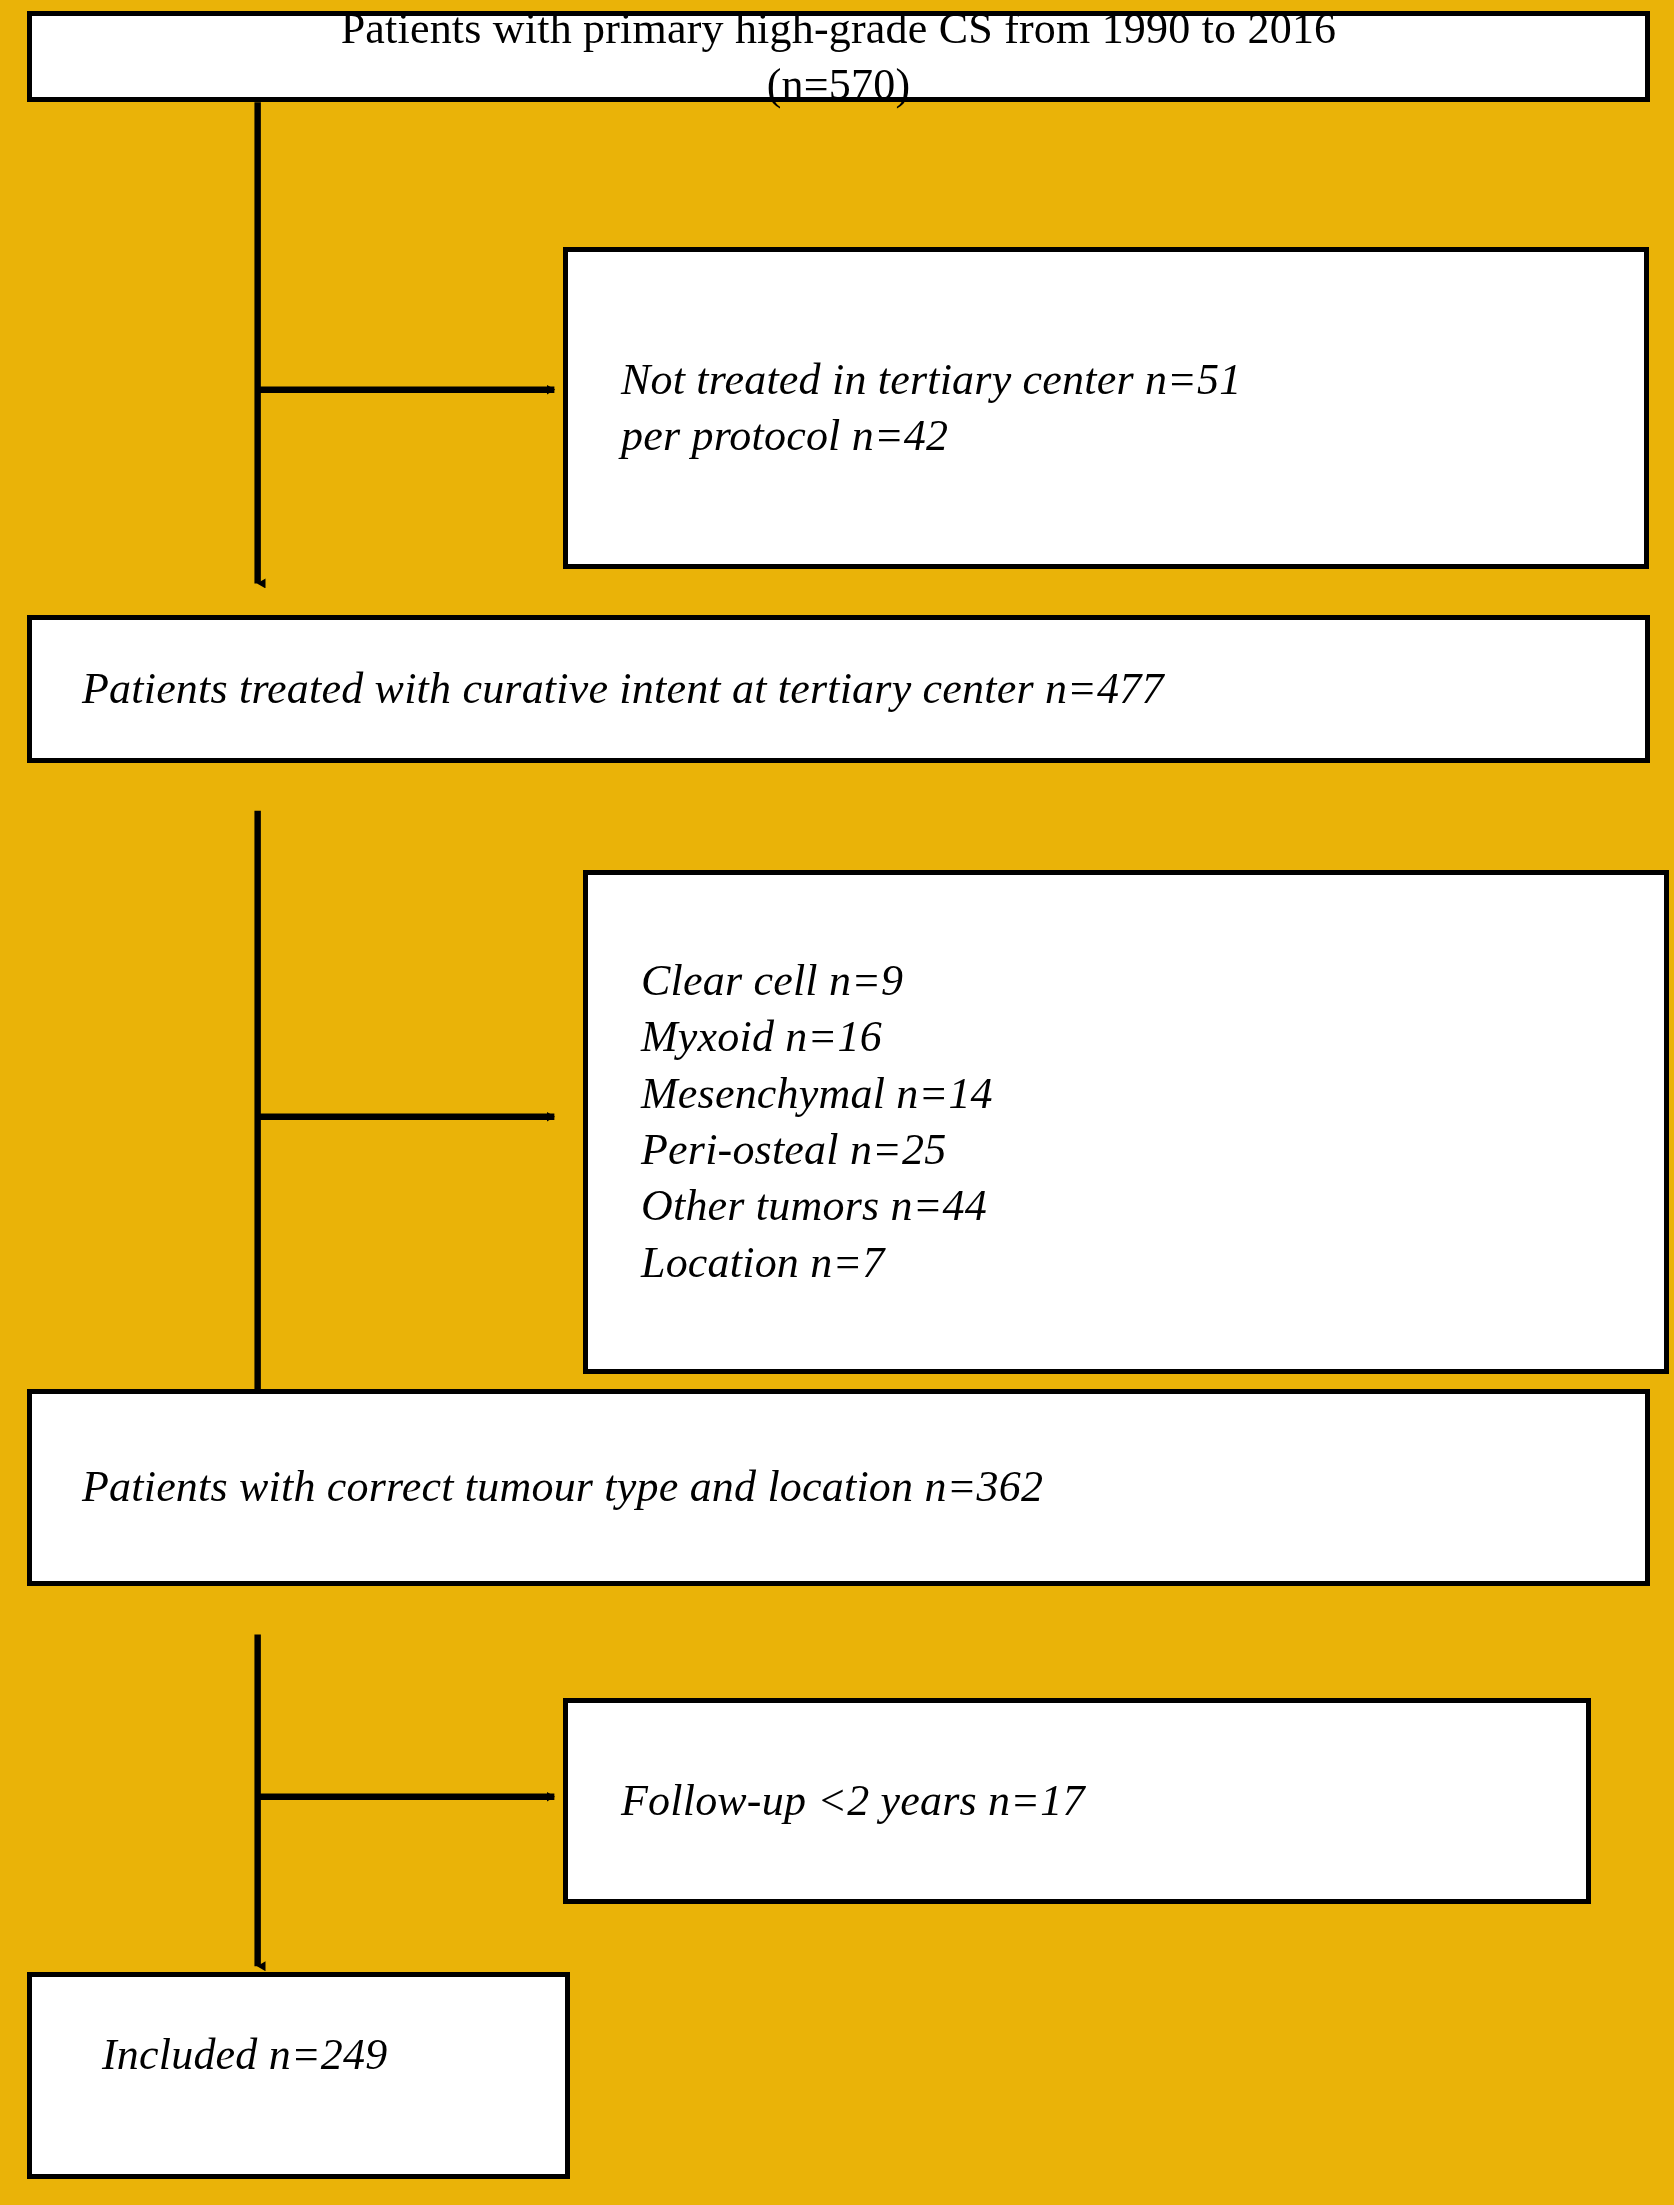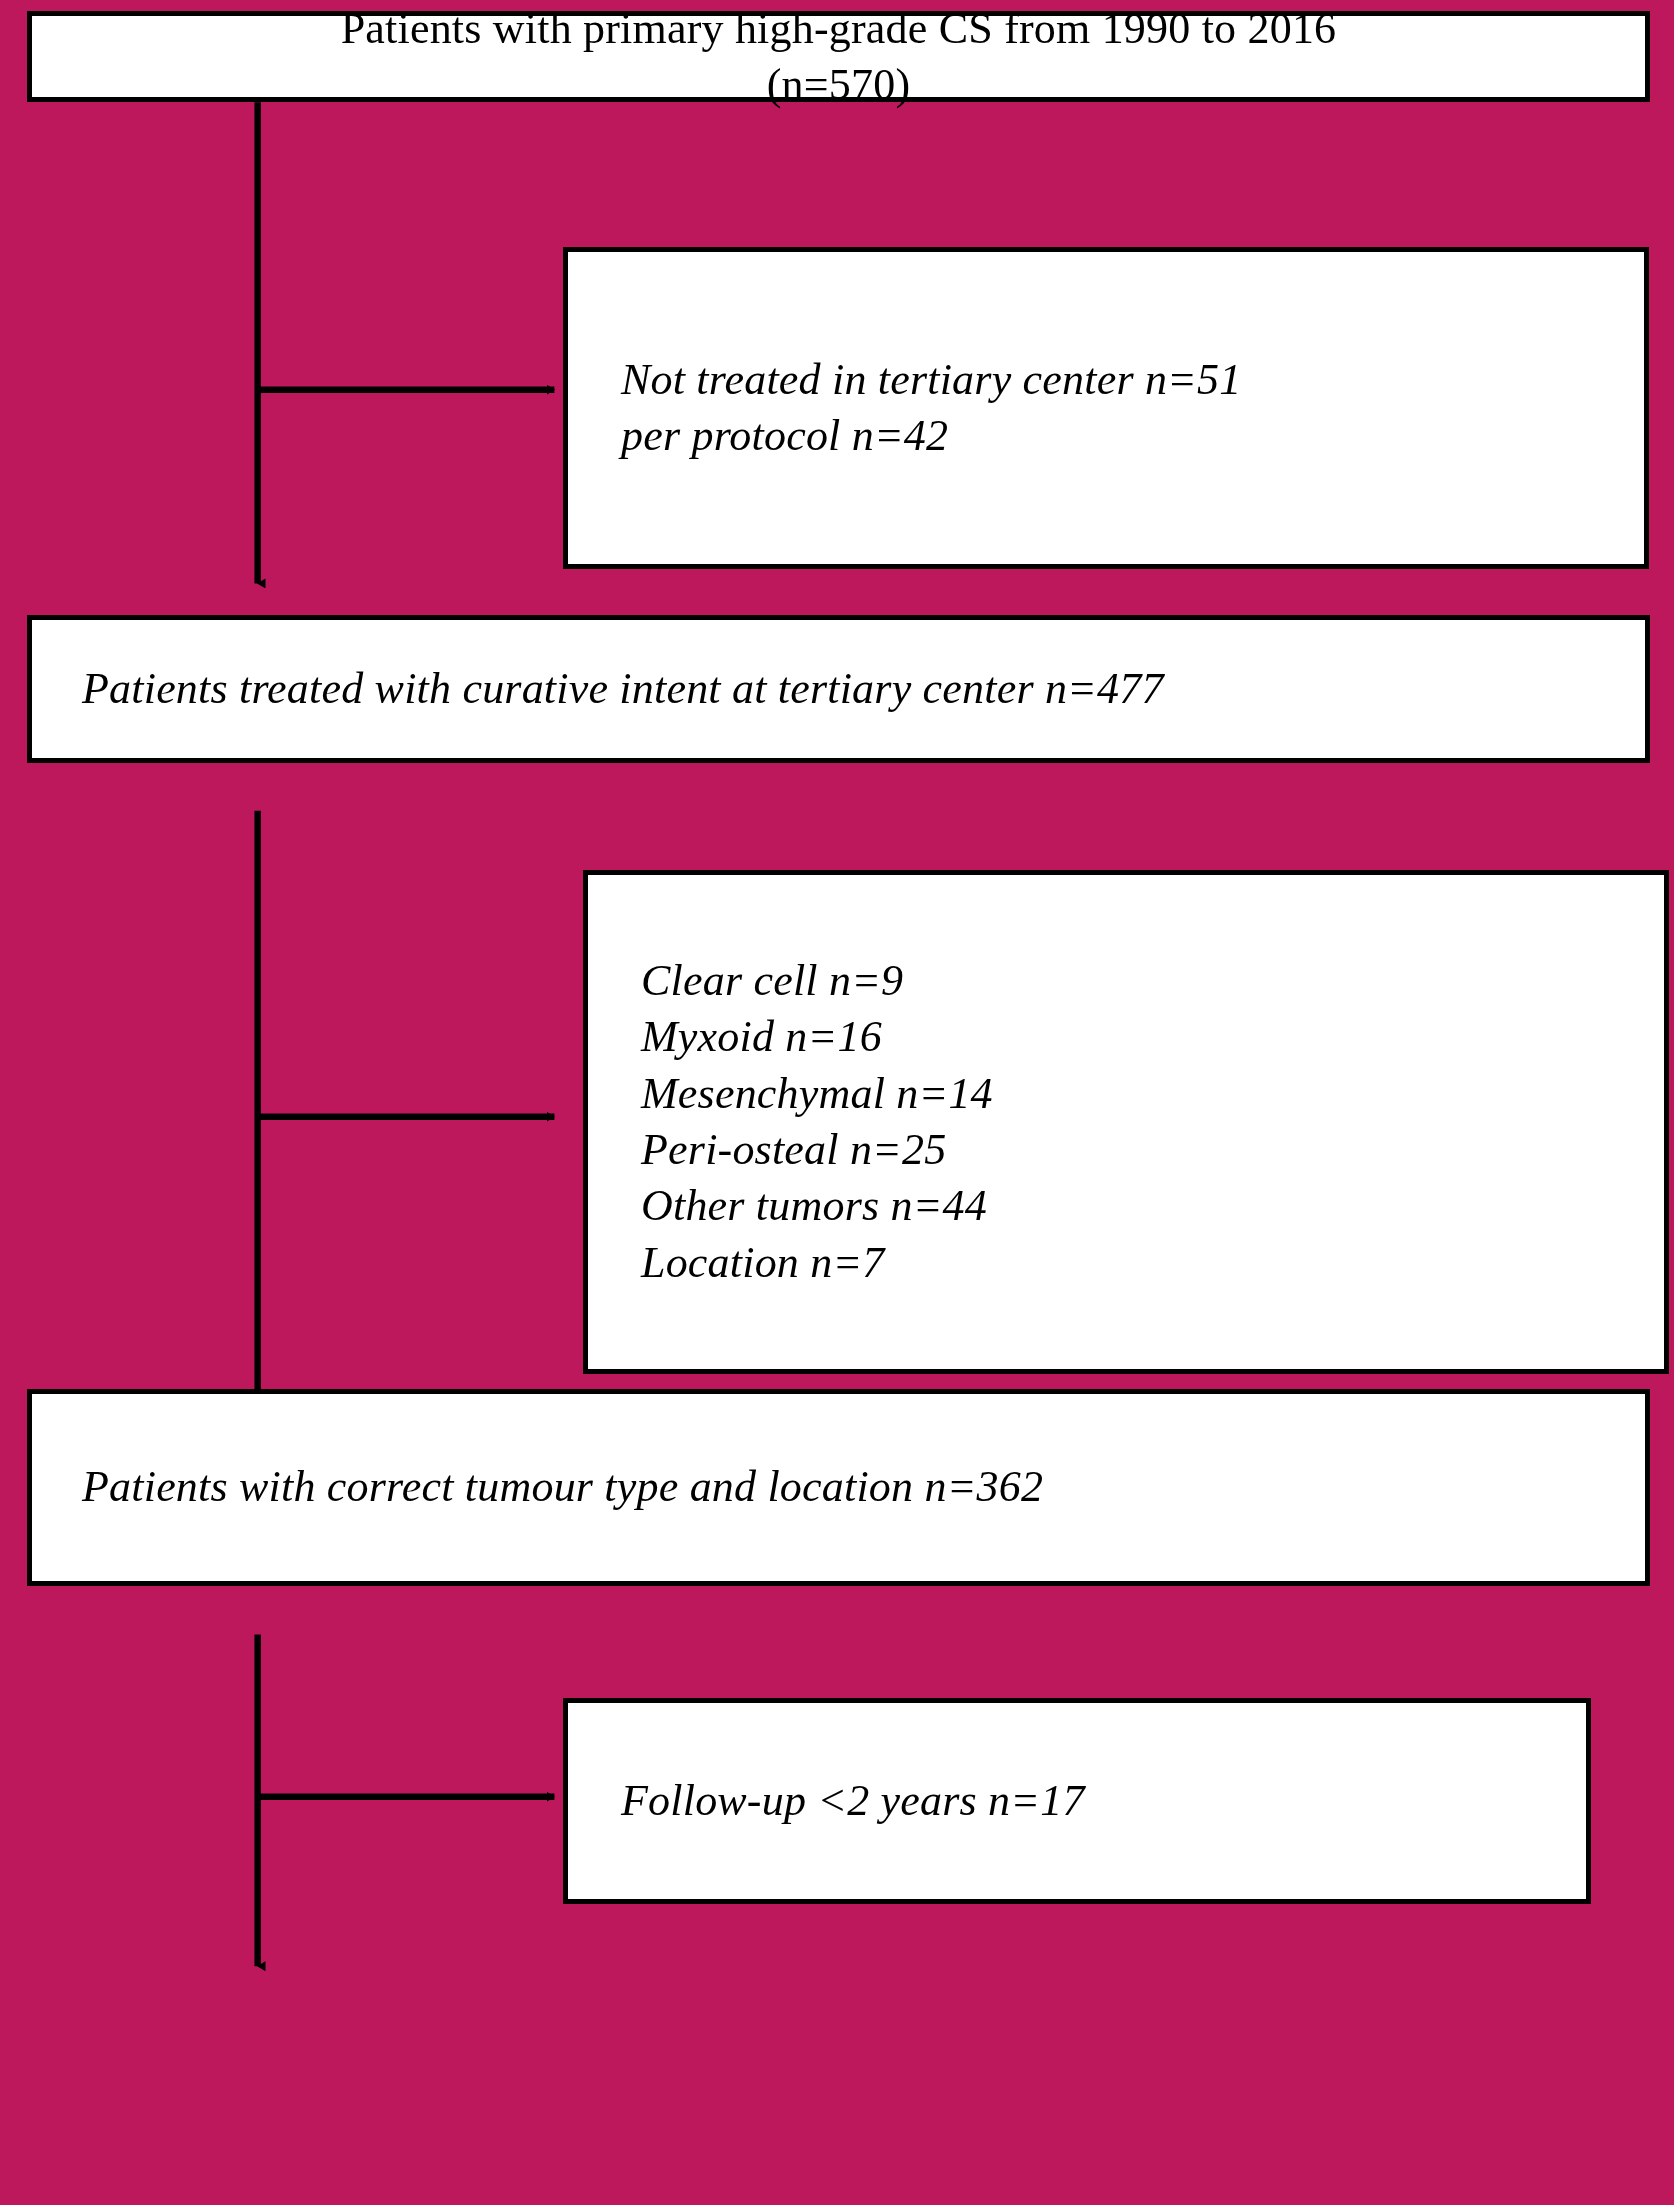--- a/index.html
+++ b/index.html
@@ -8,21 +8,21 @@
     background: #ffffff;
   }
   body {
     font-family: "Liberation Serif", "DejaVu Serif", serif;
     color: #000000;
   }
   #flowchart {
     position: relative;
     width: 1675px;
     height: 2205px;
-    background: #be185d;
+    background: #eab308;
     overflow: hidden;
   }
   .node {
     position: absolute;
     box-sizing: border-box;
     border: 5px solid #000000;
     background: #ffffff;
     display: flex;
     flex-direction: column;
     justify-content: center;
@@ -121,15 +121,18 @@
   </div>
 
   <div class="node node-left pad-left-small" style="left:27px; top:1389px; width:1623px; height:197px;">
     <div class="line-text">Patients with correct tumour type and location n=362</div>
   </div>
 
   <div class="node node-left list-block" style="left:563px; top:1698px; width:1028px; height:206px;">
     <div class="line-text">Follow-up &lt;2 years n=17</div>
   </div>
 
+  <div class="node node-left" style="left:27px; top:1972px; width:543px; height:207px; padding-left:70px;">
+    <div class="line-text" style="margin-top:-40px;">Included n=249</div>
+  </div>
 
 </div>
 
 
 </body></html>

